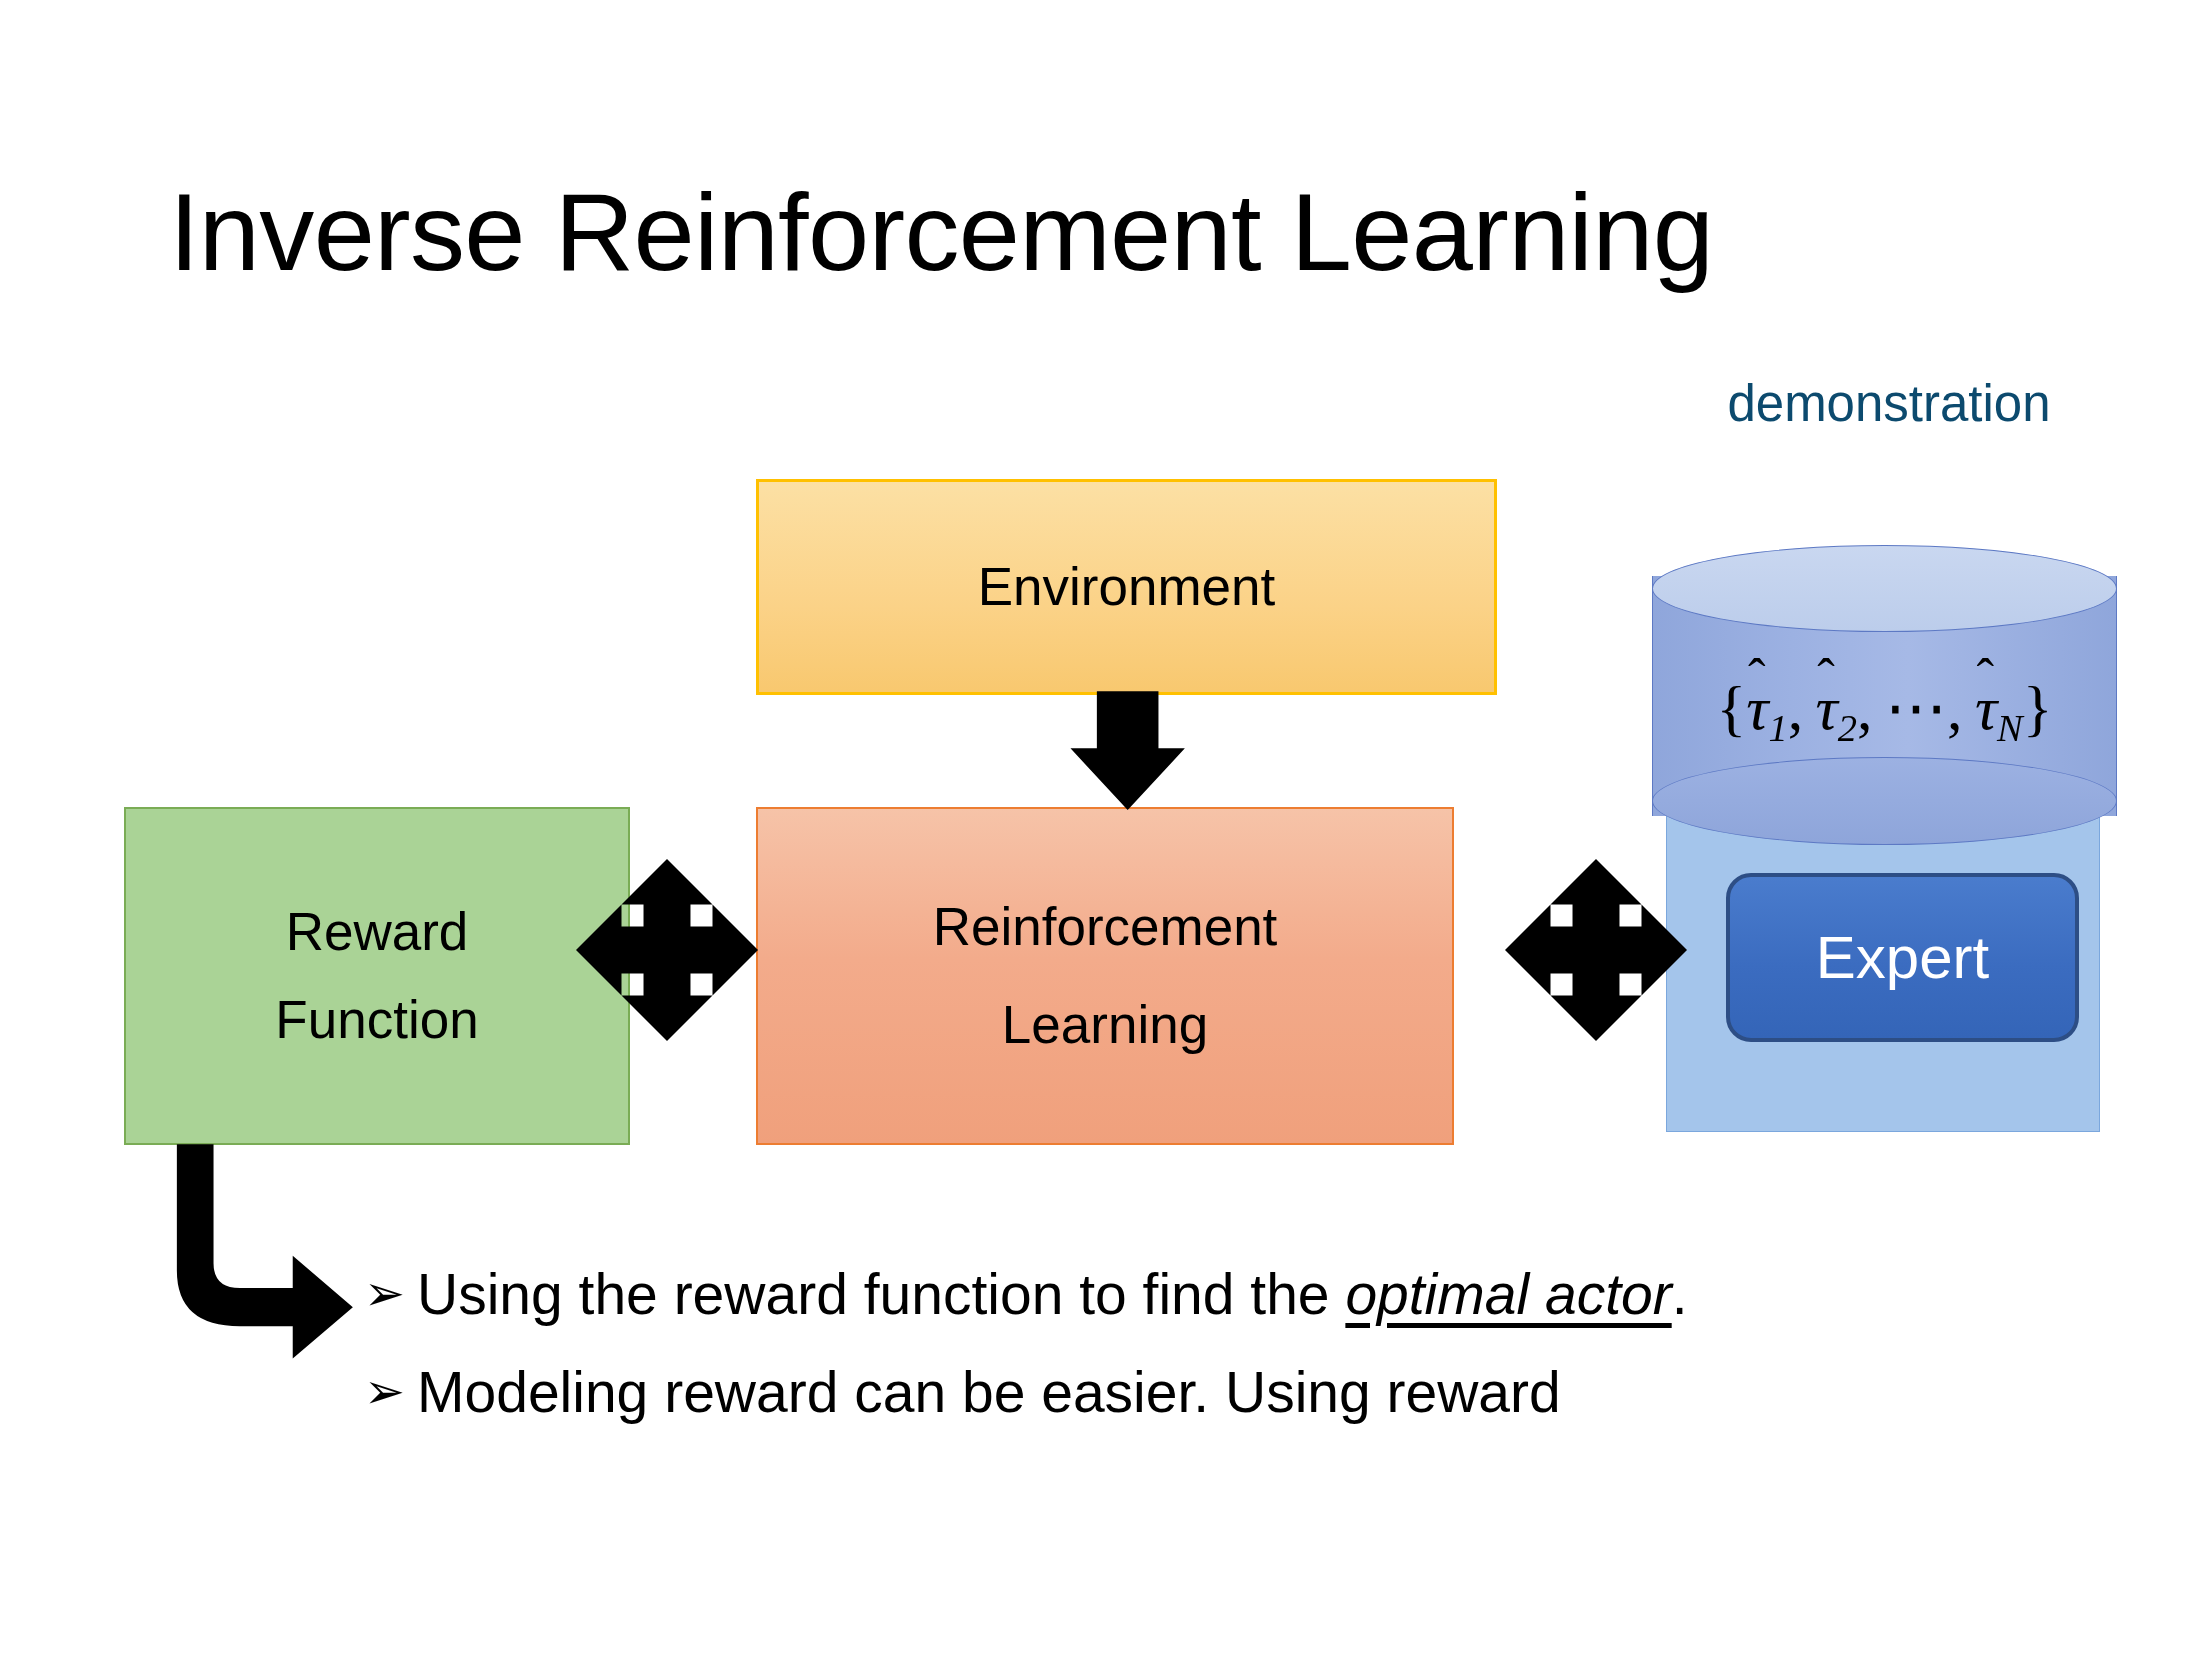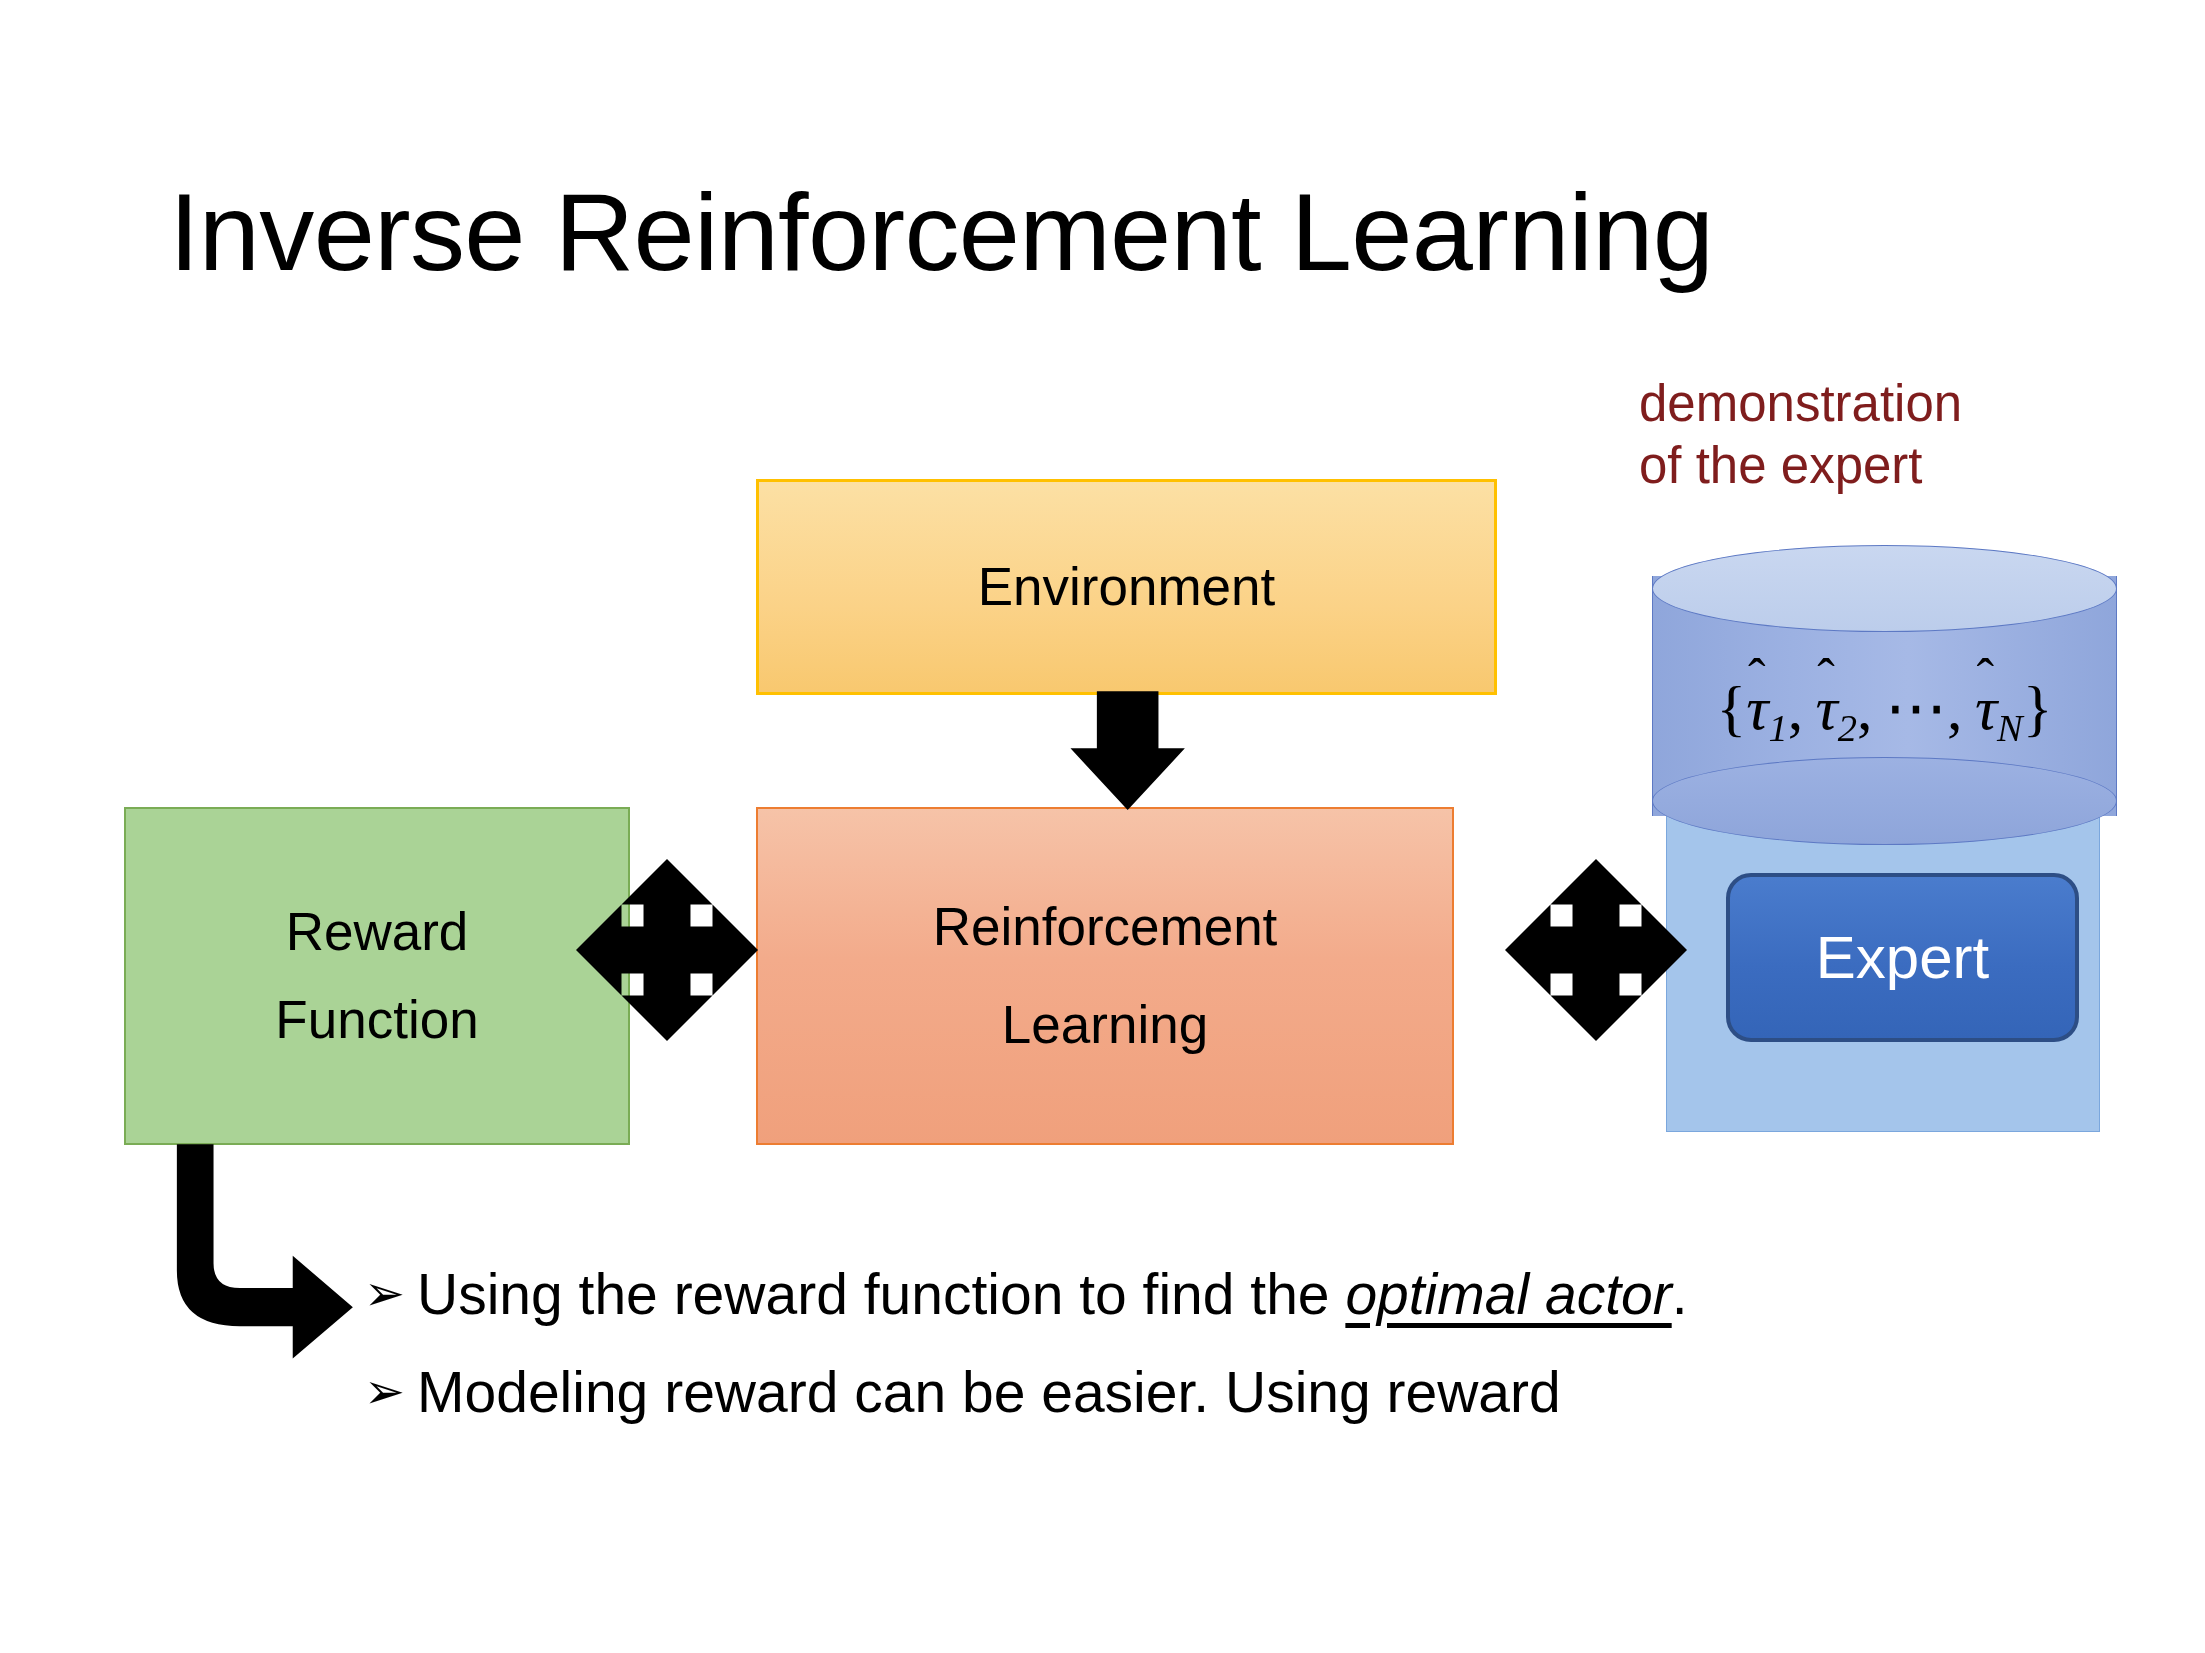--- a/index.html
+++ b/index.html
@@ -77,24 +77,24 @@
     flex-direction: column;
   }
   #reward-box .rw-line1 { margin-bottom: 16px; }
 
   
   #demo-label {
     position: absolute;
     left: 1639px;
     top: 373px;
     width: 500px;
-    text-align: left;
+    text-align: center;
     font-size: 51px;
     line-height: 1.22;
-    color: #7f1d1d;
+    color: #0c4a6e;
   }
 
   
   #expert-panel {
     position: absolute;
     left: 1666px;
     top: 794px;
     width: 434px;
     height: 338px;
     background: #a4c5eb;
@@ -218,21 +218,20 @@
     text-underline-offset: 0.16em;
   }
 </style>
 </head>
 <body>
 
 <div id="slide-title">Inverse Reinforcement Learning</div>
 
 <div id="demo-label">
   <div>demonstration</div>
-  <div>of the expert</div>
 </div>
 
 <div id="expert-panel"></div>
 
 <div id="cylinder">
   <div id="cyl-body"></div>
   <div id="cyl-bottom"></div>
   <div id="cyl-top"></div>
   <div id="cyl-label"><span>{</span><span class="hatwrap"><span class="hat">ˆ</span><span class="mi">τ</span></span><span class="sub">1</span><span>,</span> <span class="hatwrap"><span class="hat">ˆ</span><span class="mi">τ</span></span><span class="sub">2</span><span>,</span> <span>⋯</span><span>,</span> <span class="hatwrap"><span class="hat">ˆ</span><span class="mi">τ</span></span><span class="sub">N</span><span>}</span></div>
 </div>

